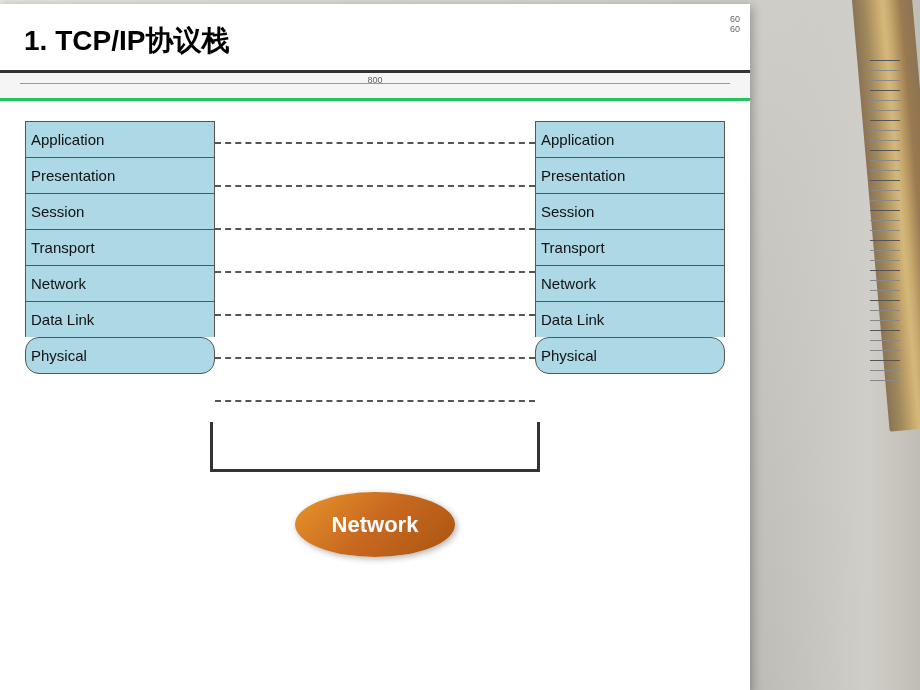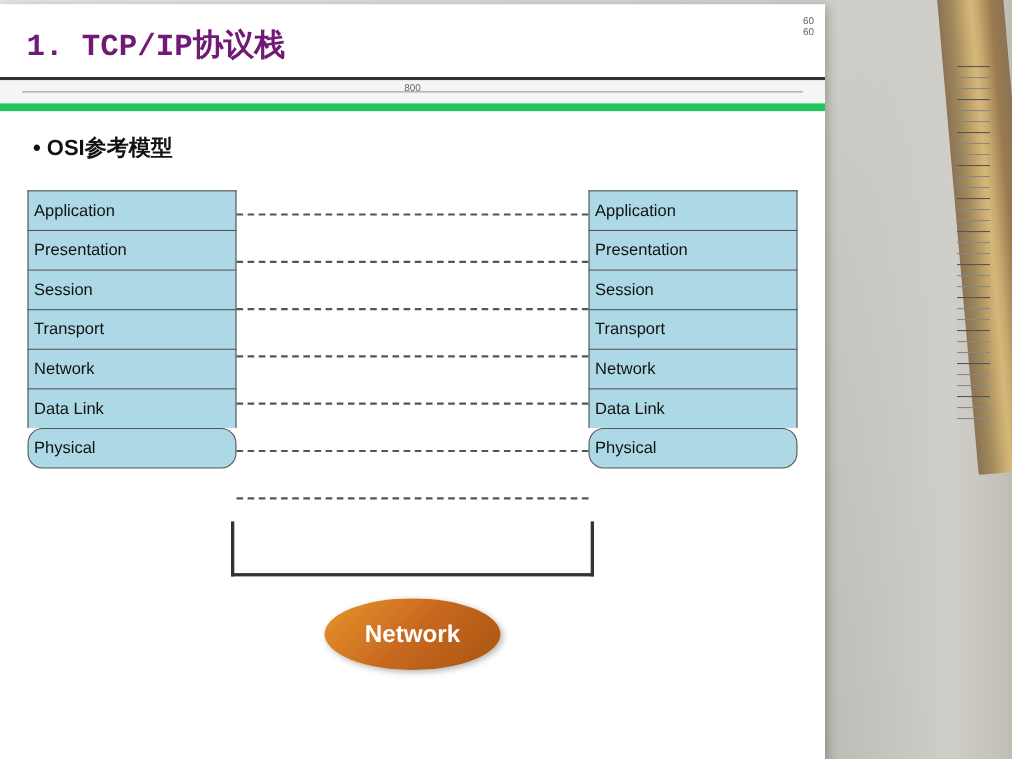--- a/index.html
+++ b/index.html
@@ -39,30 +39,30 @@
       padding: 18px 24px 10px 24px;
       border-bottom: 3px solid #333;
       display: flex;
       align-items: center;
       gap: 0;
     }
 
     .title-text {
       font-size: 28px;
       font-weight: bold;
-      color: #701a75;
-      font-family: Liberation Mono, monospace;
+      color: #000000;
+      font-family: Liberation Sans, sans-serif;
     }
 
     
     .ruler-area {
       position: relative;
       height: 28px;
       background: #f5f5f5;
-      border-bottom: 7px solid #22c55e;
+      border-bottom: 3px solid #22c55e;
       display: flex;
       align-items: center;
       justify-content: center;
     }
 
     .ruler-line {
       position: absolute;
       top: 10px;
       left: 20px;
       right: 20px;
@@ -320,21 +320,20 @@
 
   <div class="ruler-area">
     <div class="ruler-line"></div>
     <div class="ruler-label">
       <span>800</span>
     </div>
   </div>
 
   <div class="content">
 
-    <div class="bullet-title">OSI参考模型</div>
 
     <div class="diagram-wrapper">
 
       <div class="stacks-row">
 
         <div class="osi-stack">
           <div class="osi-layer">Application</div>
           <div class="osi-layer">Presentation</div>
           <div class="osi-layer">Session</div>
           <div class="osi-layer">Transport</div>

